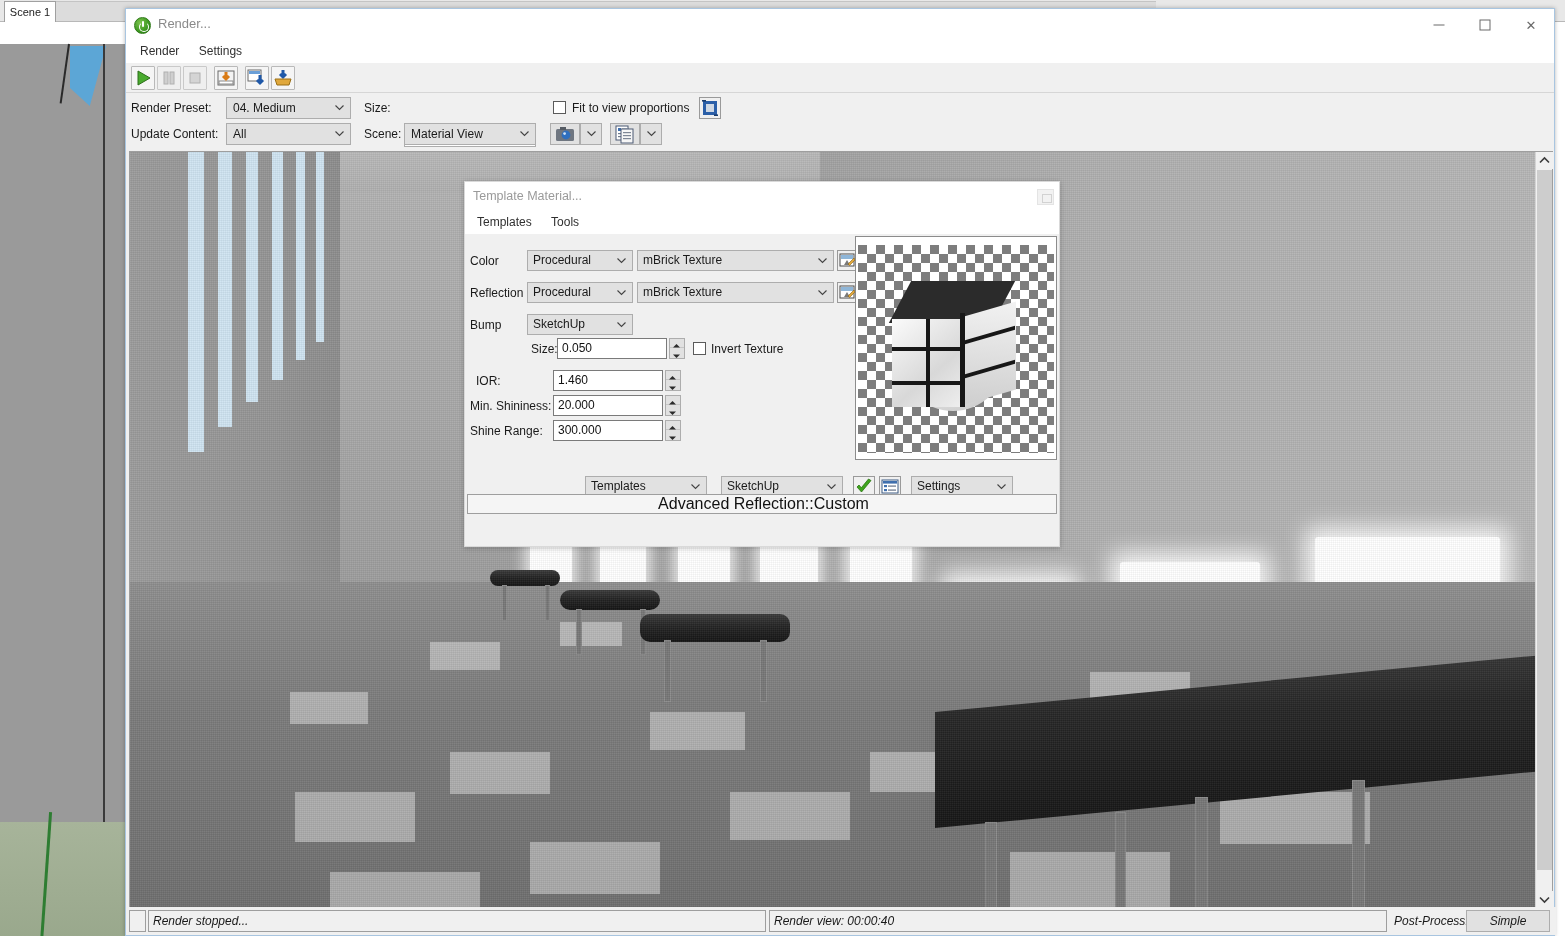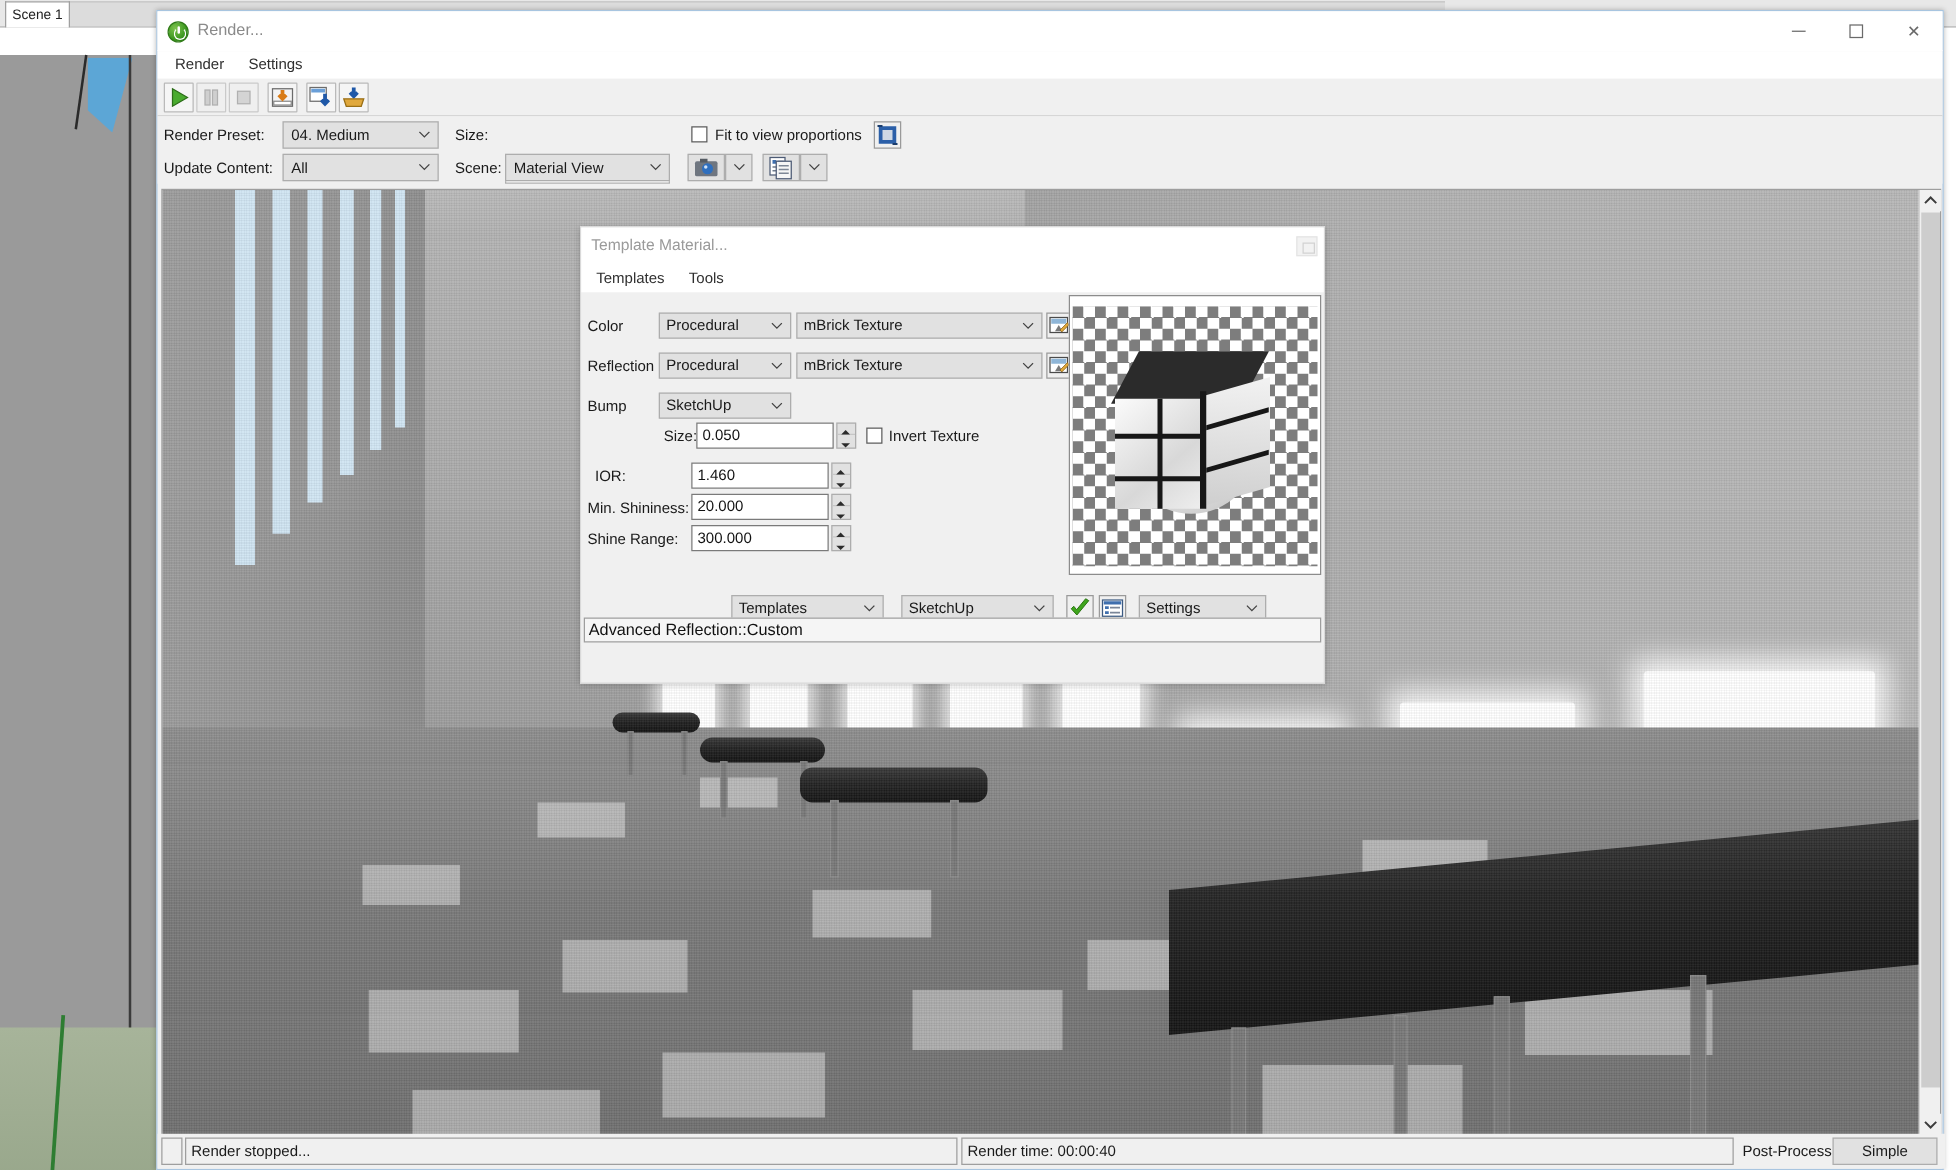--- a/index.html
+++ b/index.html
@@ -183,20 +183,21 @@
   #vscroll-down { bottom: 0; }
   #vscroll-thumb {
     position: absolute; left: 1px; top: 18px; width: 15px; height: 700px;
     background: #cdcdcd;
   }
 
   
   #status-bar {
     position: absolute; left: 0; bottom: 0; width: 1430px; height: 28px;
     background: #f0f0f0;
+    font-style: italic;
   }
   .statusbox {
     position: absolute; top: 3px; height: 22px;
     border: 1px solid #9e9e9e; background: #f0f0f0;
     font-size: 12px; color: #1a1a1a; line-height: 20px; padding-left: 4px;
     overflow: hidden; white-space: nowrap;
   }
   #pp-label { position: absolute; top: 7px; font-size: 12px; color: #1a1a1a; }
   #pp-button {
     position: absolute; top: 3px; right: 6px; width: 84px; height: 22px;
@@ -344,21 +345,21 @@
   }
   .cube-grout { position: absolute; background: #171717; }
   .cube-sphere {
     position: absolute; border-radius: 50%;
     background: radial-gradient(circle at 34% 28%, #ffffff, #e2e2e2 55%, #bdbdbd);
   }
   #mat-footer { position: relative; height: 32px; background: #f0f0f0; }
   #mat-status {
     position: absolute; left: 2px; bottom: 2px; width: 590px; height: 20px;
     background: #f5f5f5; border: 1px solid #9e9e9e;
-    font-size: 13px; color: #111; line-height: 18px; padding-left: 3px;
+    font-size: 16px; color: #111; line-height: 18px; padding-left: 3px; text-align: center;
   }
   #okmark {
     position: absolute; width: 22px; height: 21px;
     background: #f0f0f0; border: 1px solid #9a9a9a;
   }
   #listbtn {
     position: absolute; width: 22px; height: 21px;
     background: #f0f0f0; border: 1px solid #9a9a9a;
   }
 </style>
@@ -605,21 +606,21 @@
         <svg width="17" height="17" viewBox="0 0 17 17">
           <path d="M4 6.5 L8.5 11 L13 6.5" stroke="#3c3c3c" stroke-width="1.6" fill="none"></path>
         </svg>
       </div>
     </div>
   </div>
 
   <div id="status-bar">
     <div class="statusbox" style="left:3px; width:17px;"></div>
     <div class="statusbox" style="left:22px; width:618px;">Render stopped...</div>
-    <div class="statusbox" style="left:643px; width:618px;">Render time: 00:00:40</div>
+    <div class="statusbox" style="left:643px; width:618px;">Render view: 00:00:40</div>
     <span id="pp-label" style="left:1268px;">Post-Process:</span>
     <div id="pp-button">Simple</div>
   </div>
 
   <div id="mat-dialog">
 
     <div id="mat-title-bar">
       <span id="mat-title">Template Material...</span>
       <div id="mat-restore"></div>
     </div>

